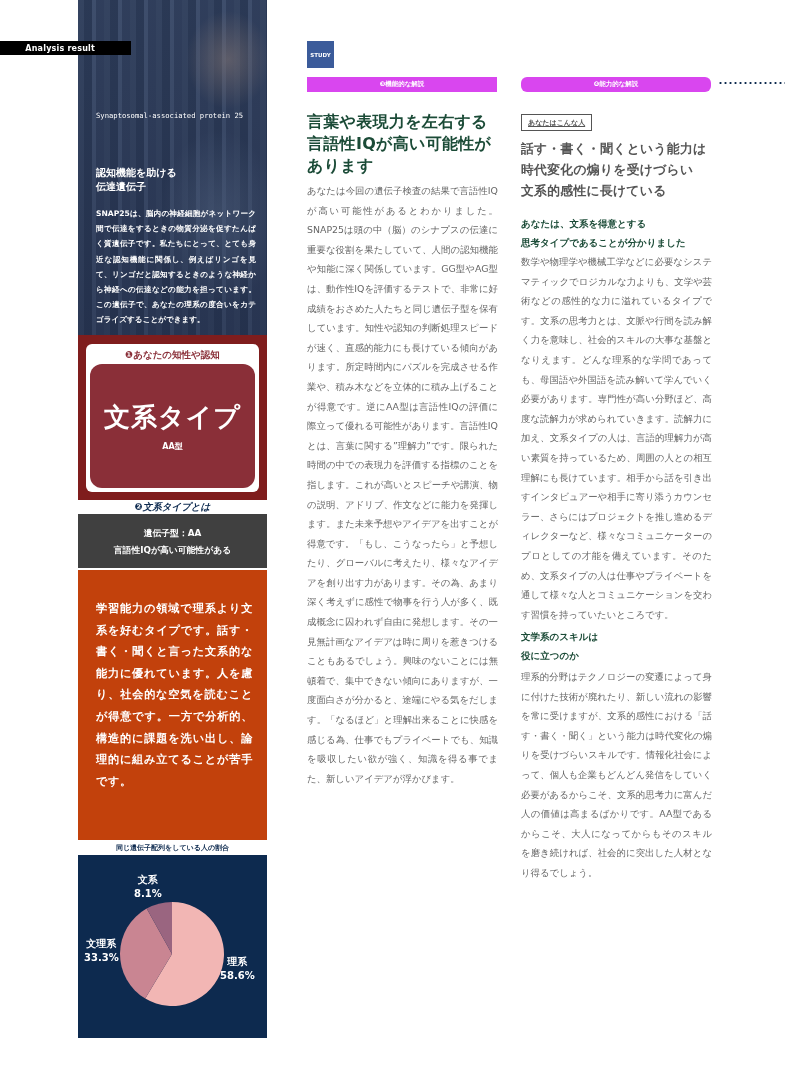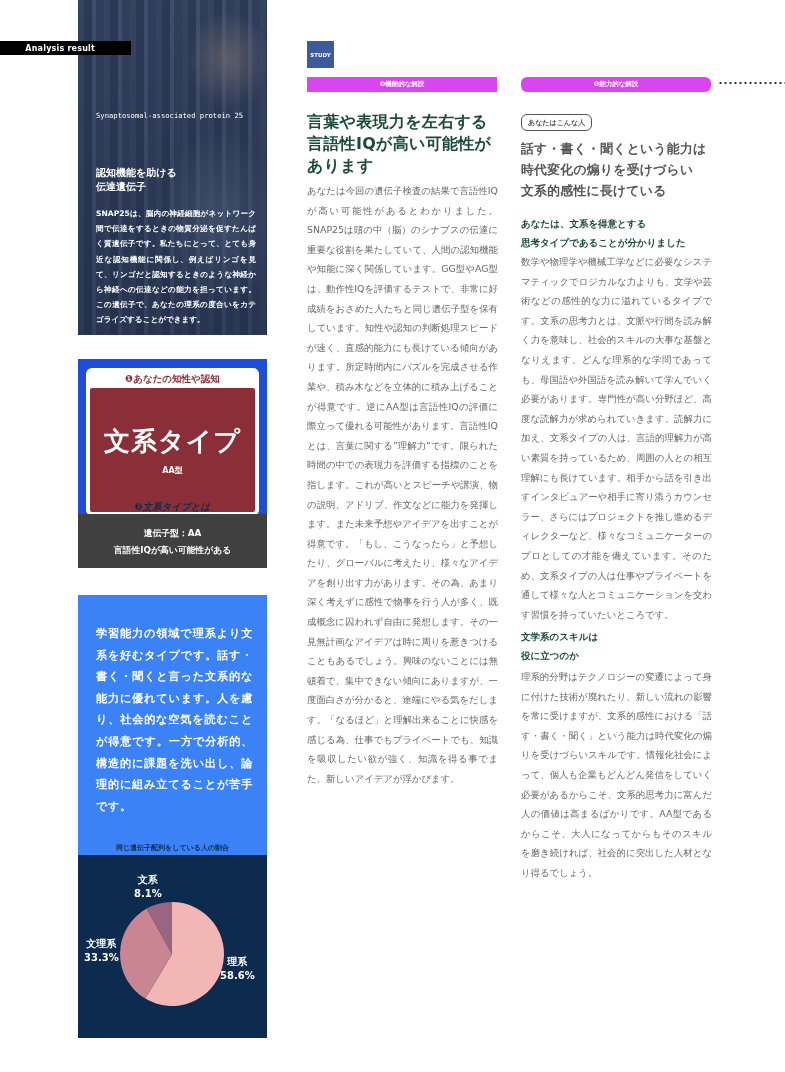--- a/index.html
+++ b/index.html
@@ -39,48 +39,48 @@
     position: absolute; left: 18px; top: 166px; color: #fff;
     font-size: 10px; font-weight: bold; line-height: 14px;
   }
   .hero-body {
     position: absolute; left: 18px; top: 206px; width: 160px; color: #fff;
     font-size: 7.6px; font-weight: bold; line-height: 15.2px; text-align: justify;
   }
 
   .result-box {
     position: absolute; left: 78px; top: 335px; width: 189px; height: 165px;
-    background: #1d4ed8; padding: 9px 8px 8px 8px; margin-top: 24px;
+    background: #7f1d1d; padding: 9px 8px 8px 8px;
   }
   .result-inner {
     background: #fff; border-radius: 6px; height: 148px; padding: 3px 4px 4px 4px;
   }
   .result-label {
     text-align: center; color: #8a2f38; font-size: 9.5px; font-weight: bold; height: 17px; line-height: 15px;
   }
   .result-main {
-    background: #8a2f38; height: 124px; border-radius: 2px;
+    background: #8a2f38; height: 124px; border-radius: 12px;
     display: flex; flex-direction: column; align-items: center; justify-content: center;
   }
   .result-type { color: #fff; font-size: 26px; font-weight: bold; letter-spacing: 1px; }
   .result-gt { color: #fff; font-size: 8px; font-weight: bold; margin-top: 6px; }
 
   .what-label {
     position: absolute; left: 78px; top: 500px; width: 189px; height: 16px;
     text-align: center; color: #0d2a4f; font-size: 9.5px; font-weight: bold; line-height: 14px; font-style: italic;
   }
   .gene-box {
     position: absolute; left: 78px; top: 514px; width: 189px; height: 54px;
     background: #404040; color: #fff; text-align: center;
     font-size: 8.8px; font-weight: bold; padding-top: 11px; line-height: 17px;
   }
   .desc-box {
     position: absolute; left: 78px; top: 570px; width: 189px; height: 270px;
-    background: #3b82f6; color: #fff; padding: 28px 14px 0 18px;
-    font-size: 11.2px; font-weight: bold; line-height: 21.6px; text-align: justify; letter-spacing: 0.6px; margin-top: 25px;
+    background: #c2410c; color: #fff; padding: 28px 14px 0 18px;
+    font-size: 11.2px; font-weight: bold; line-height: 21.6px; text-align: justify; letter-spacing: 0.6px;
   }
   .ratio-label {
     position: absolute; left: 78px; top: 841px; width: 189px; height: 14px;
     text-align: center; color: #0d2a4f; font-size: 7px; font-weight: bold; line-height: 14px;
   }
   .chart-box {
     position: absolute; left: 78px; top: 855px; width: 189px; height: 183px;
     background: #0d2a4f;
   }
   .chart-box svg { position: absolute; left: 0; top: 0; }
@@ -112,22 +112,22 @@
     color: #1b4b37; font-size: 16px; font-weight: bold; line-height: 22px; letter-spacing: 0.3px;
   }
   .mid-body {
     position: absolute; left: 307px; top: 181px; width: 191px;
     color: #666; font-size: 9.4px; line-height: 19.6px; text-align: justify;
   }
 
   
   .you-tag {
     position: absolute; left: 521px; top: 114px; height: 17px; padding: 0 6px;
-    border: 1.2px solid #555; border-radius: 6px; color: #555;
-    font-size: 7px; font-weight: bold; display: flex; align-items: center;
+    border: 1.2px solid #555; border-radius: 0; color: #555;
+    font-size: 7px; font-weight: bold; display: flex; align-items: center; text-decoration: underline;
   }
   .right-heading {
     position: absolute; left: 521px; top: 138px; width: 200px;
     color: #555; font-size: 12.8px; font-weight: bold; line-height: 21px; letter-spacing: 0.3px;
   }
   .right-sub {
     position: absolute; left: 521px; top: 214px; width: 200px;
     color: #1b4b37; font-size: 9.5px; font-weight: bold; line-height: 19px;
   }
   .right-body1 {

